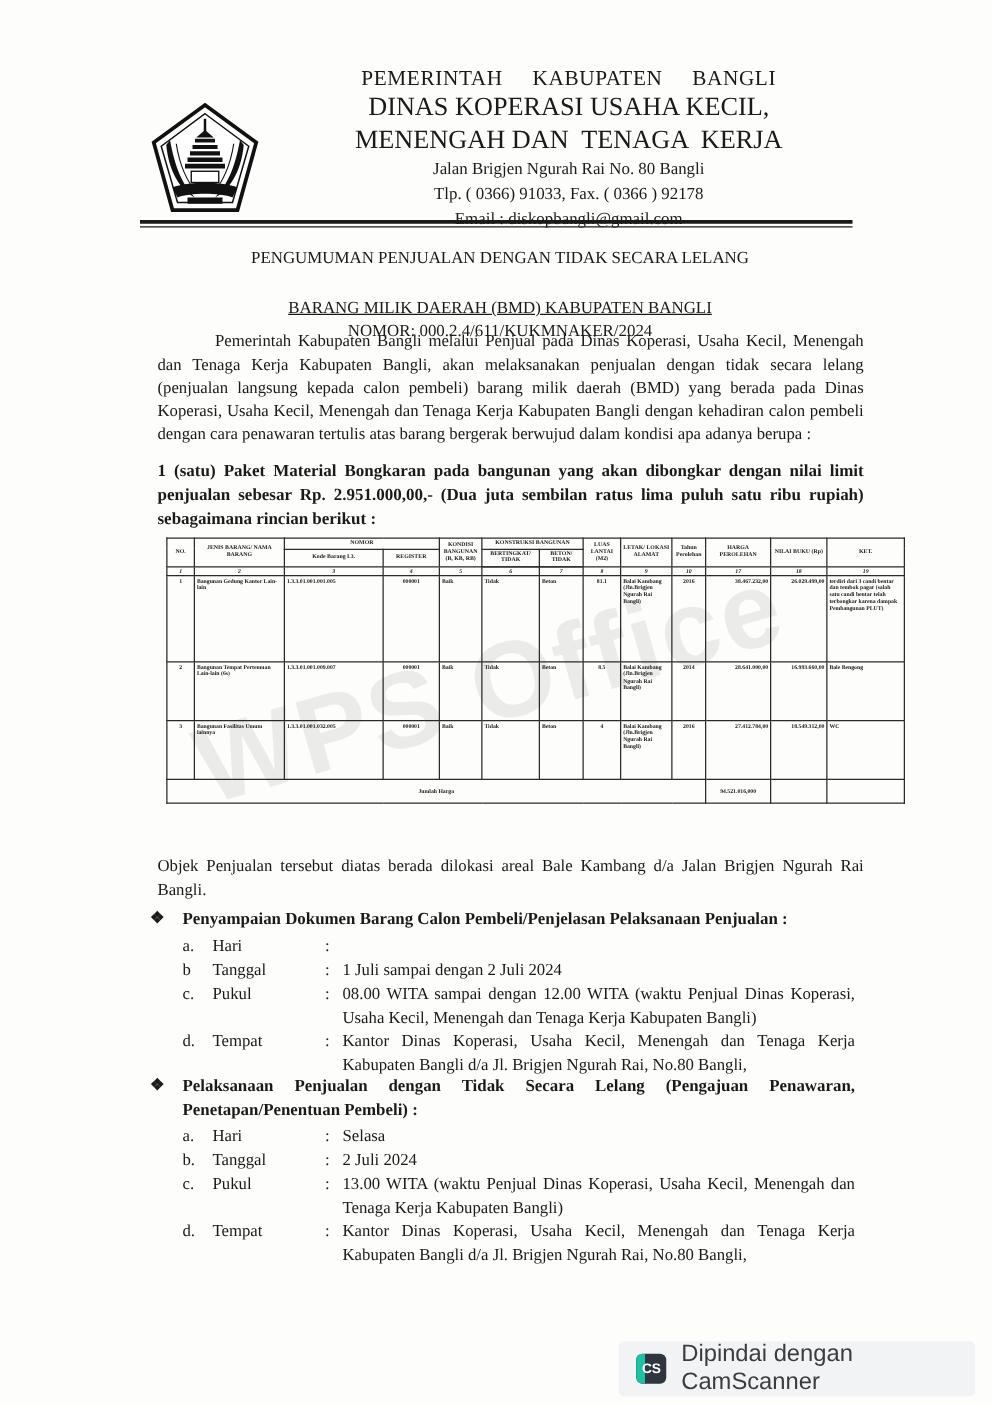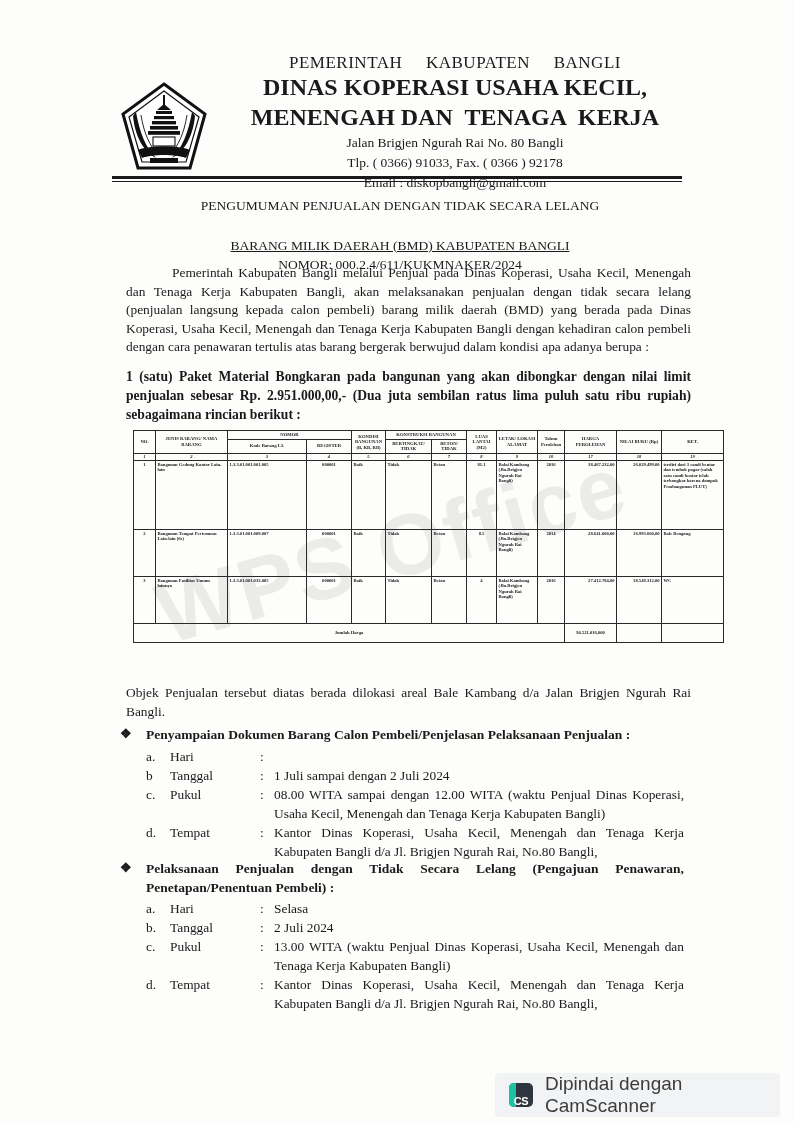--- a/index.html
+++ b/index.html
@@ -45,22 +45,22 @@
     width: 470px;
     text-align: center;
   }
   .kop-line1 {
     font-size: 17px;
     letter-spacing: 0.5px;
     white-space: pre;
     line-height: 1.25;
   }
   .kop-line2, .kop-line3 {
-    font-size: 24px;
-    font-weight: bold;
+    font-size: 21px;
+    font-weight: normal;
     letter-spacing: 0px;
     line-height: 1.22;
     white-space: pre;
   }
   .kop-addr {
     font-size: 13.5px;
     line-height: 1.33;
     margin-top: 2px;
   }
 
@@ -230,21 +230,21 @@
   }
   .cam-icon {
     width: 24px;
     height: 24px;
     border-radius: 5px;
     background: #2f3640;
     position: relative;
     flex: none;
     overflow: hidden;
     display: flex;
-    align-items: flex-end;
+    align-items: center;
     justify-content: center;
   }
   .cam-icon .teal {
     position: absolute;
     left: 0; bottom: 0;
     width: 7px; height: 24px;
     background: #19c3a3;
   }
   .cam-icon span {
     position: relative;

